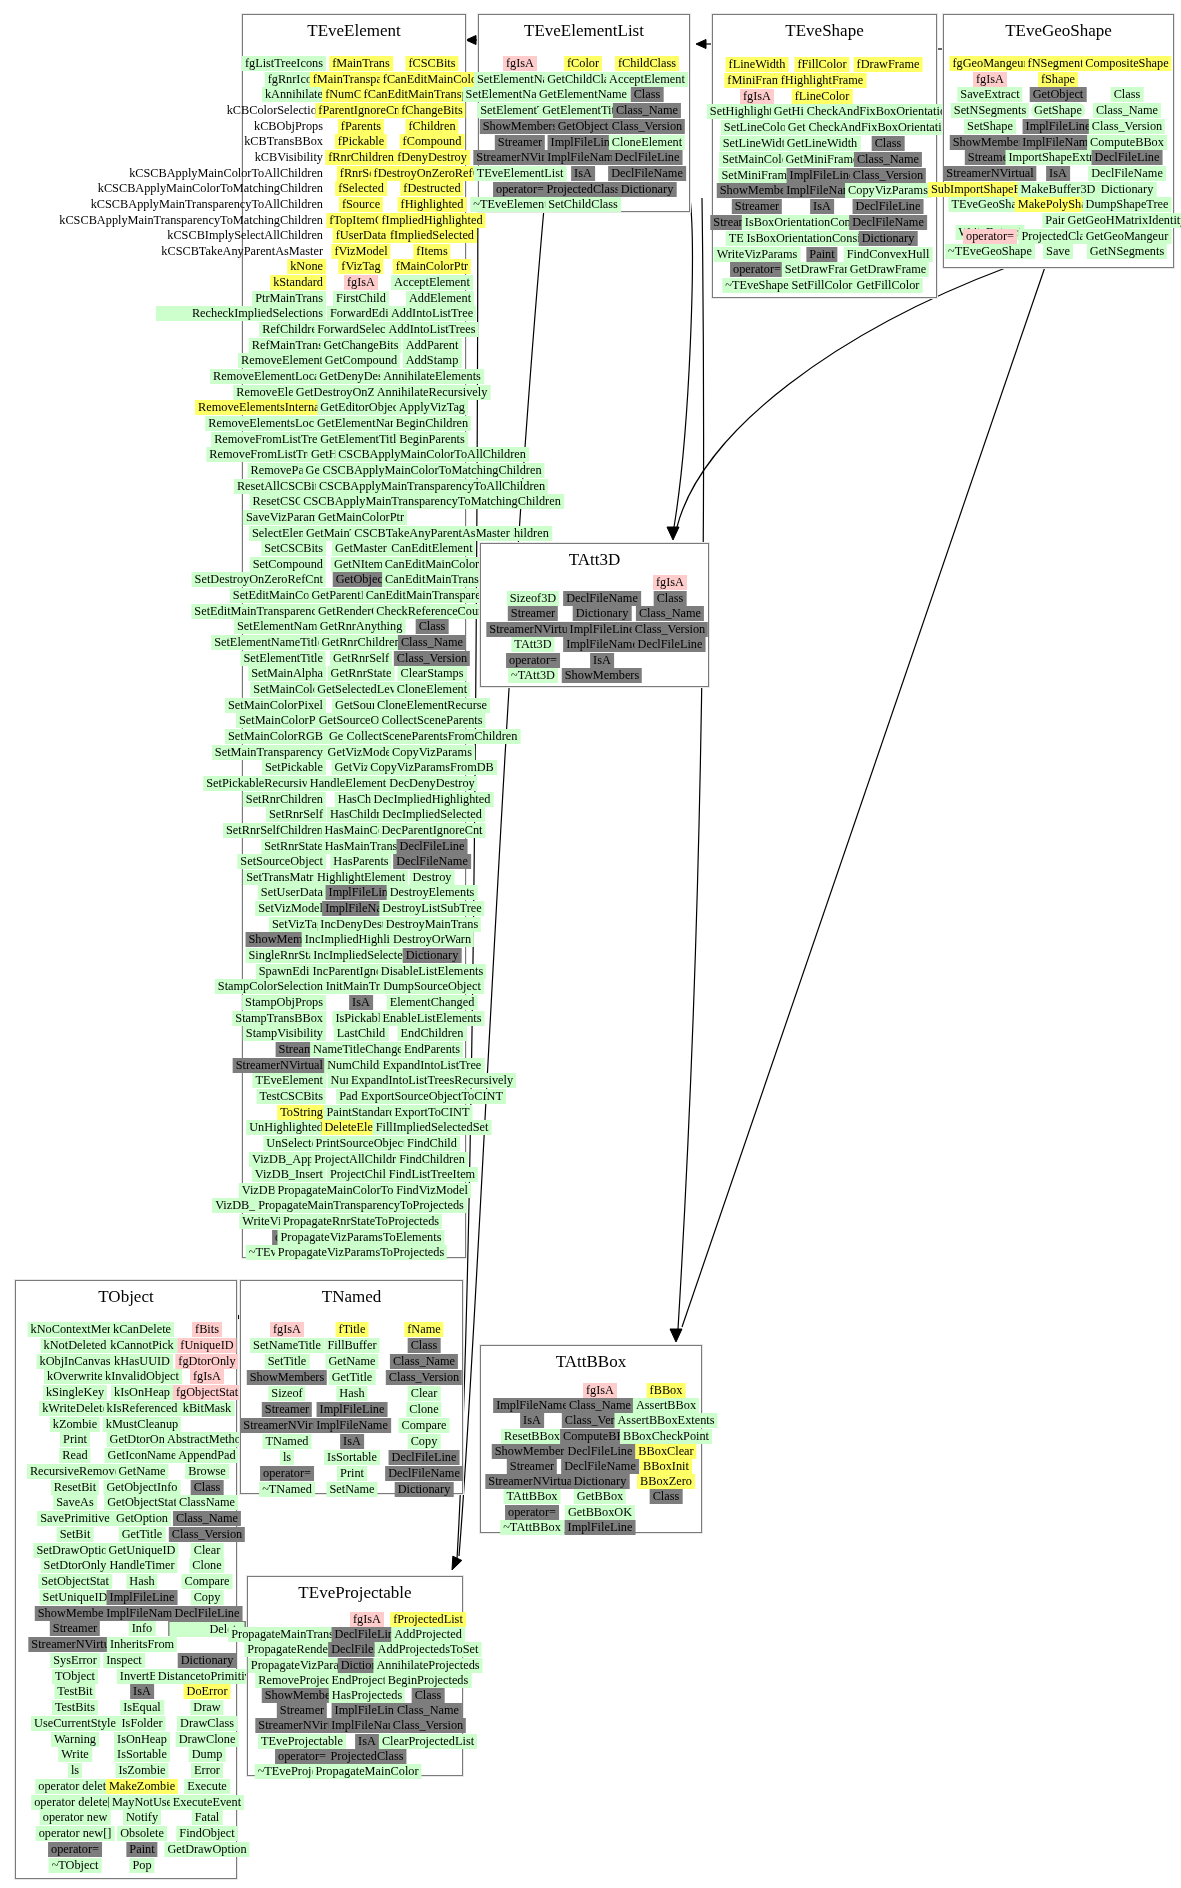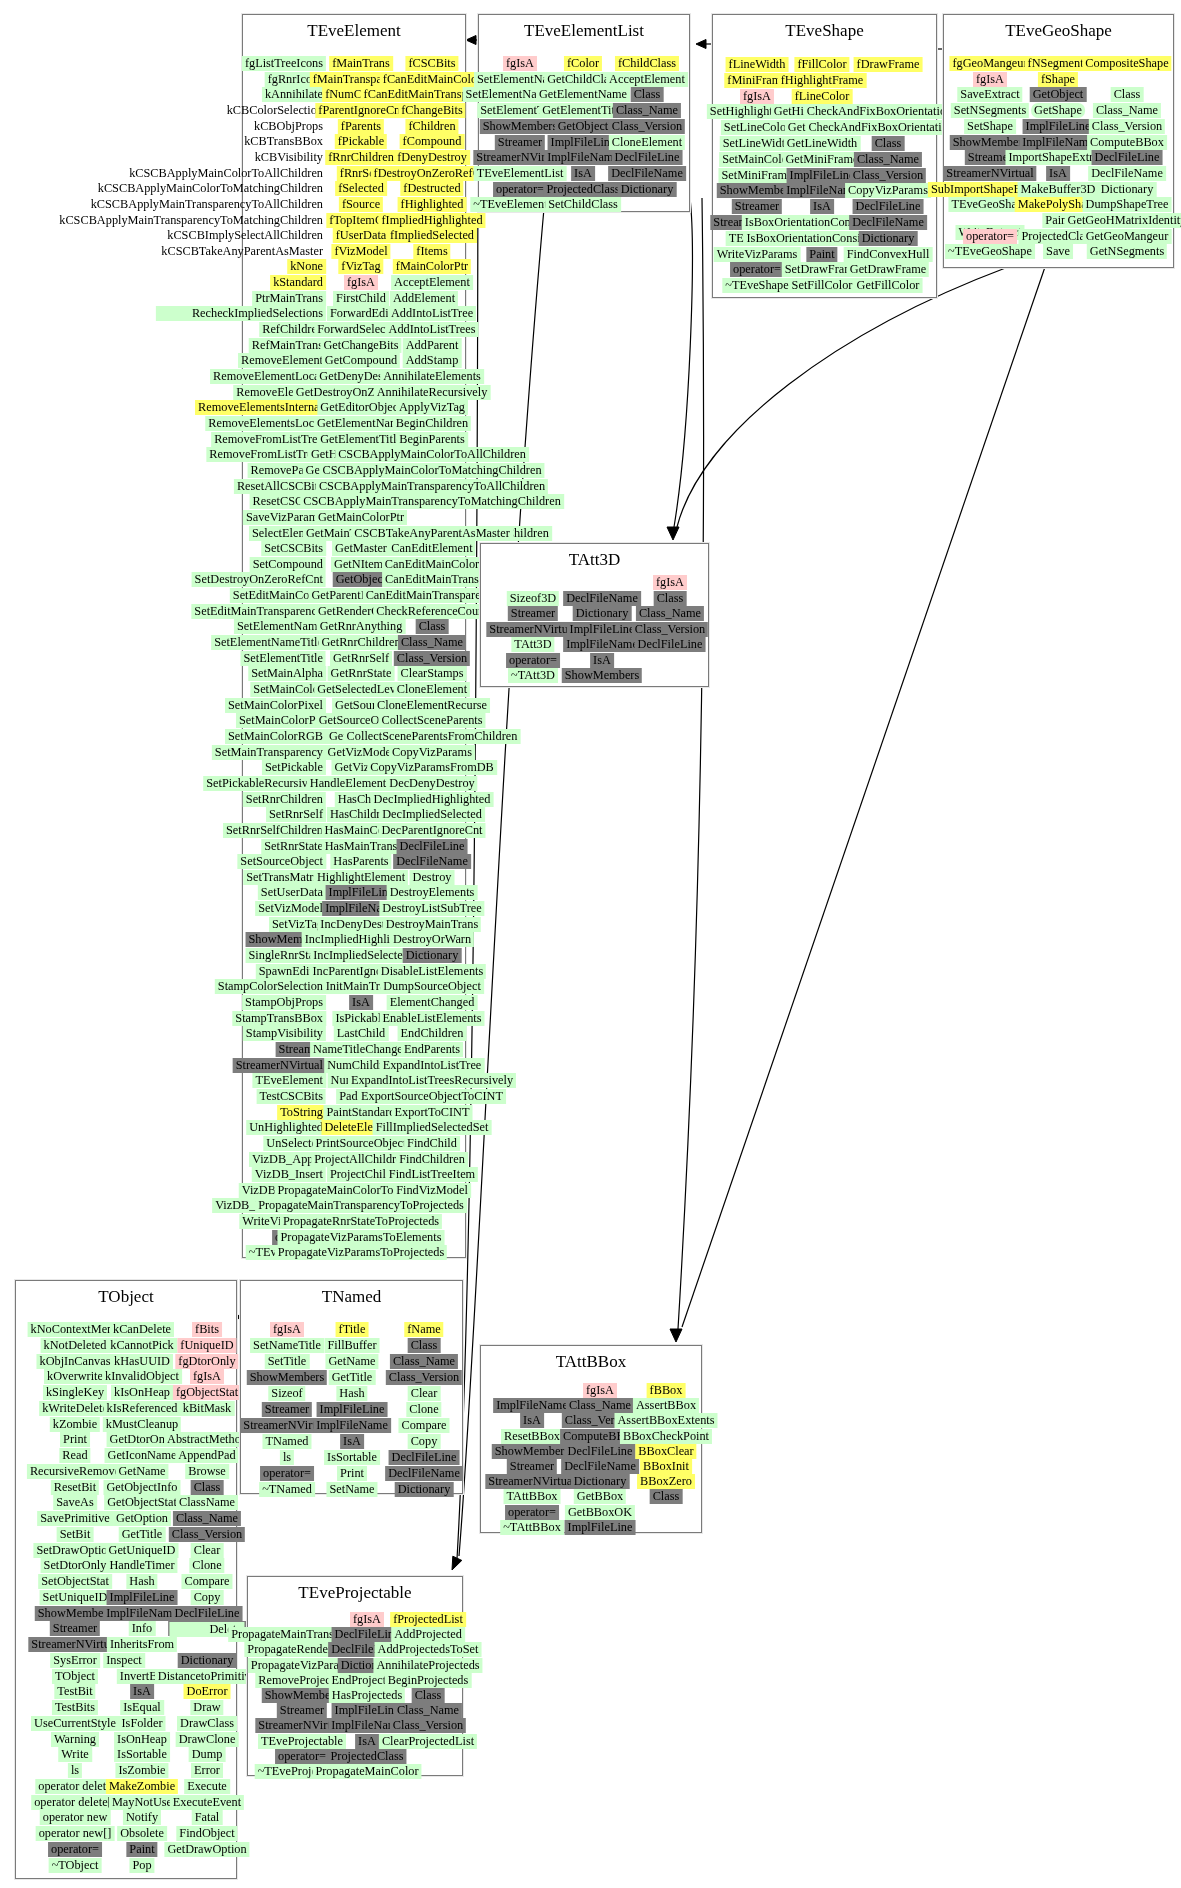--- a/index.html
+++ b/index.html
@@ -209,21 +209,21 @@
     <span class="member y" style="left: 432px; top: 134.25px;">fCompound</span>
     <span class="member y" style="left: 432px; top: 149.9px;">fDenyDestroy</span>
     <span class="member y" style="left: 432px; top: 165.55px;">fDestroyOnZeroRefCnt</span>
     <span class="member y" style="left: 432px; top: 181.2px;">fDestructed</span>
     <span class="member y" style="left: 432px; top: 196.85px;">fHighlighted</span>
     <span class="member y" style="left: 432px; top: 212.5px;">fImpliedHighlighted</span>
     <span class="member y" style="left: 432px; top: 228.15px;">fImpliedSelected</span>
     <span class="member y" style="left: 432px; top: 243.8px;">fItems</span>
     <span class="member y" style="left: 432px; top: 259.45px;">fMainColorPtr</span>
     <span class="member g" style="left: 432px; top: 275.1px;">AcceptElement</span>
-    <span class="member g" style="left: 424px; top: 290.75px;">AddElement</span>
+    <span class="member g" style="left: 440px; top: 290.75px;">AddElement</span>
     <span class="member g" style="left: 432px; top: 306.4px;">AddIntoListTree</span>
     <span class="member g" style="left: 432px; top: 322.05px;">AddIntoListTrees</span>
     <span class="member g" style="left: 432px; top: 337.7px;">AddParent</span>
     <span class="member g" style="left: 432px; top: 353.35px;">AddStamp</span>
     <span class="member g" style="left: 432px; top: 369px;">AnnihilateElements</span>
     <span class="member g" style="left: 432px; top: 384.65px;">AnnihilateRecursively</span>
     <span class="member g" style="left: 432px; top: 400.3px;">ApplyVizTag</span>
     <span class="member g" style="left: 432px; top: 415.95px;">BeginChildren</span>
     <span class="member g" style="left: 432px; top: 431.6px;">BeginParents</span>
     <span class="member g" style="left: 432px; top: 447.25px;">CSCBApplyMainColorToAllChildren</span>

